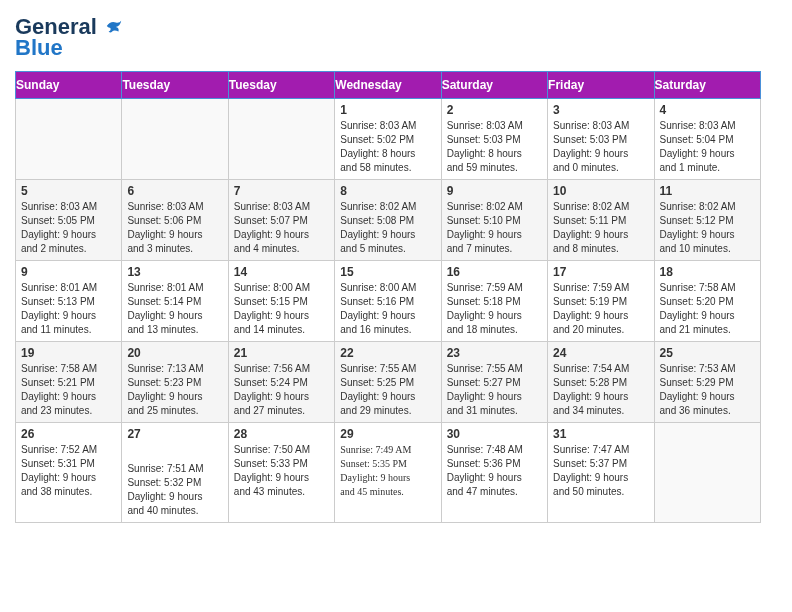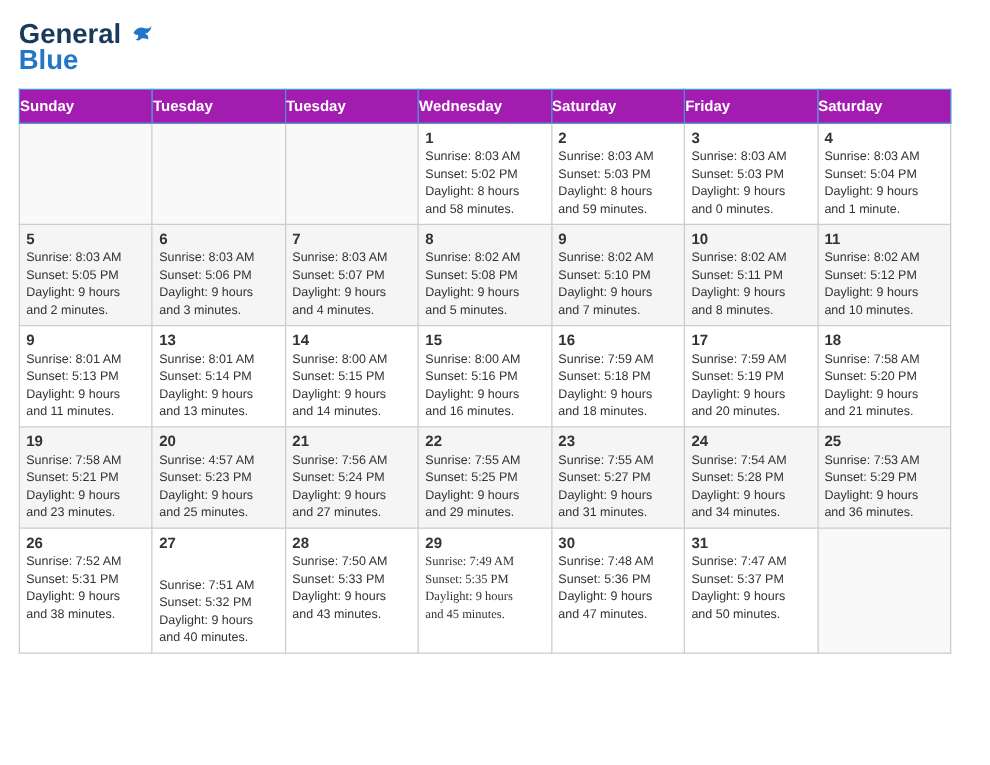--- a/index.html
+++ b/index.html
@@ -260,21 +260,21 @@
         <tr>
           <td>
             <span class="day-num">19</span>
             <div class="day-info" style="white-space: pre-line;">Sunrise: 7:58 AM
 Sunset: 5:21 PM
 Daylight: 9 hours
 and 23 minutes.</div>
           </td>
           <td>
             <span class="day-num">20</span>
-            <div class="day-info" style="white-space: pre-line;">Sunrise: 4:57 AM
+            <div class="day-info" style="white-space: pre-line;">Sunrise: 7:13 AM
 Sunset: 5:23 PM
 Daylight: 9 hours
 and 25 minutes.</div>
           </td>
           <td>
             <span class="day-num">21</span>
             <div class="day-info" style="white-space: pre-line;">Sunrise: 7:56 AM
 Sunset: 5:24 PM
 Daylight: 9 hours
 and 27 minutes.</div>

